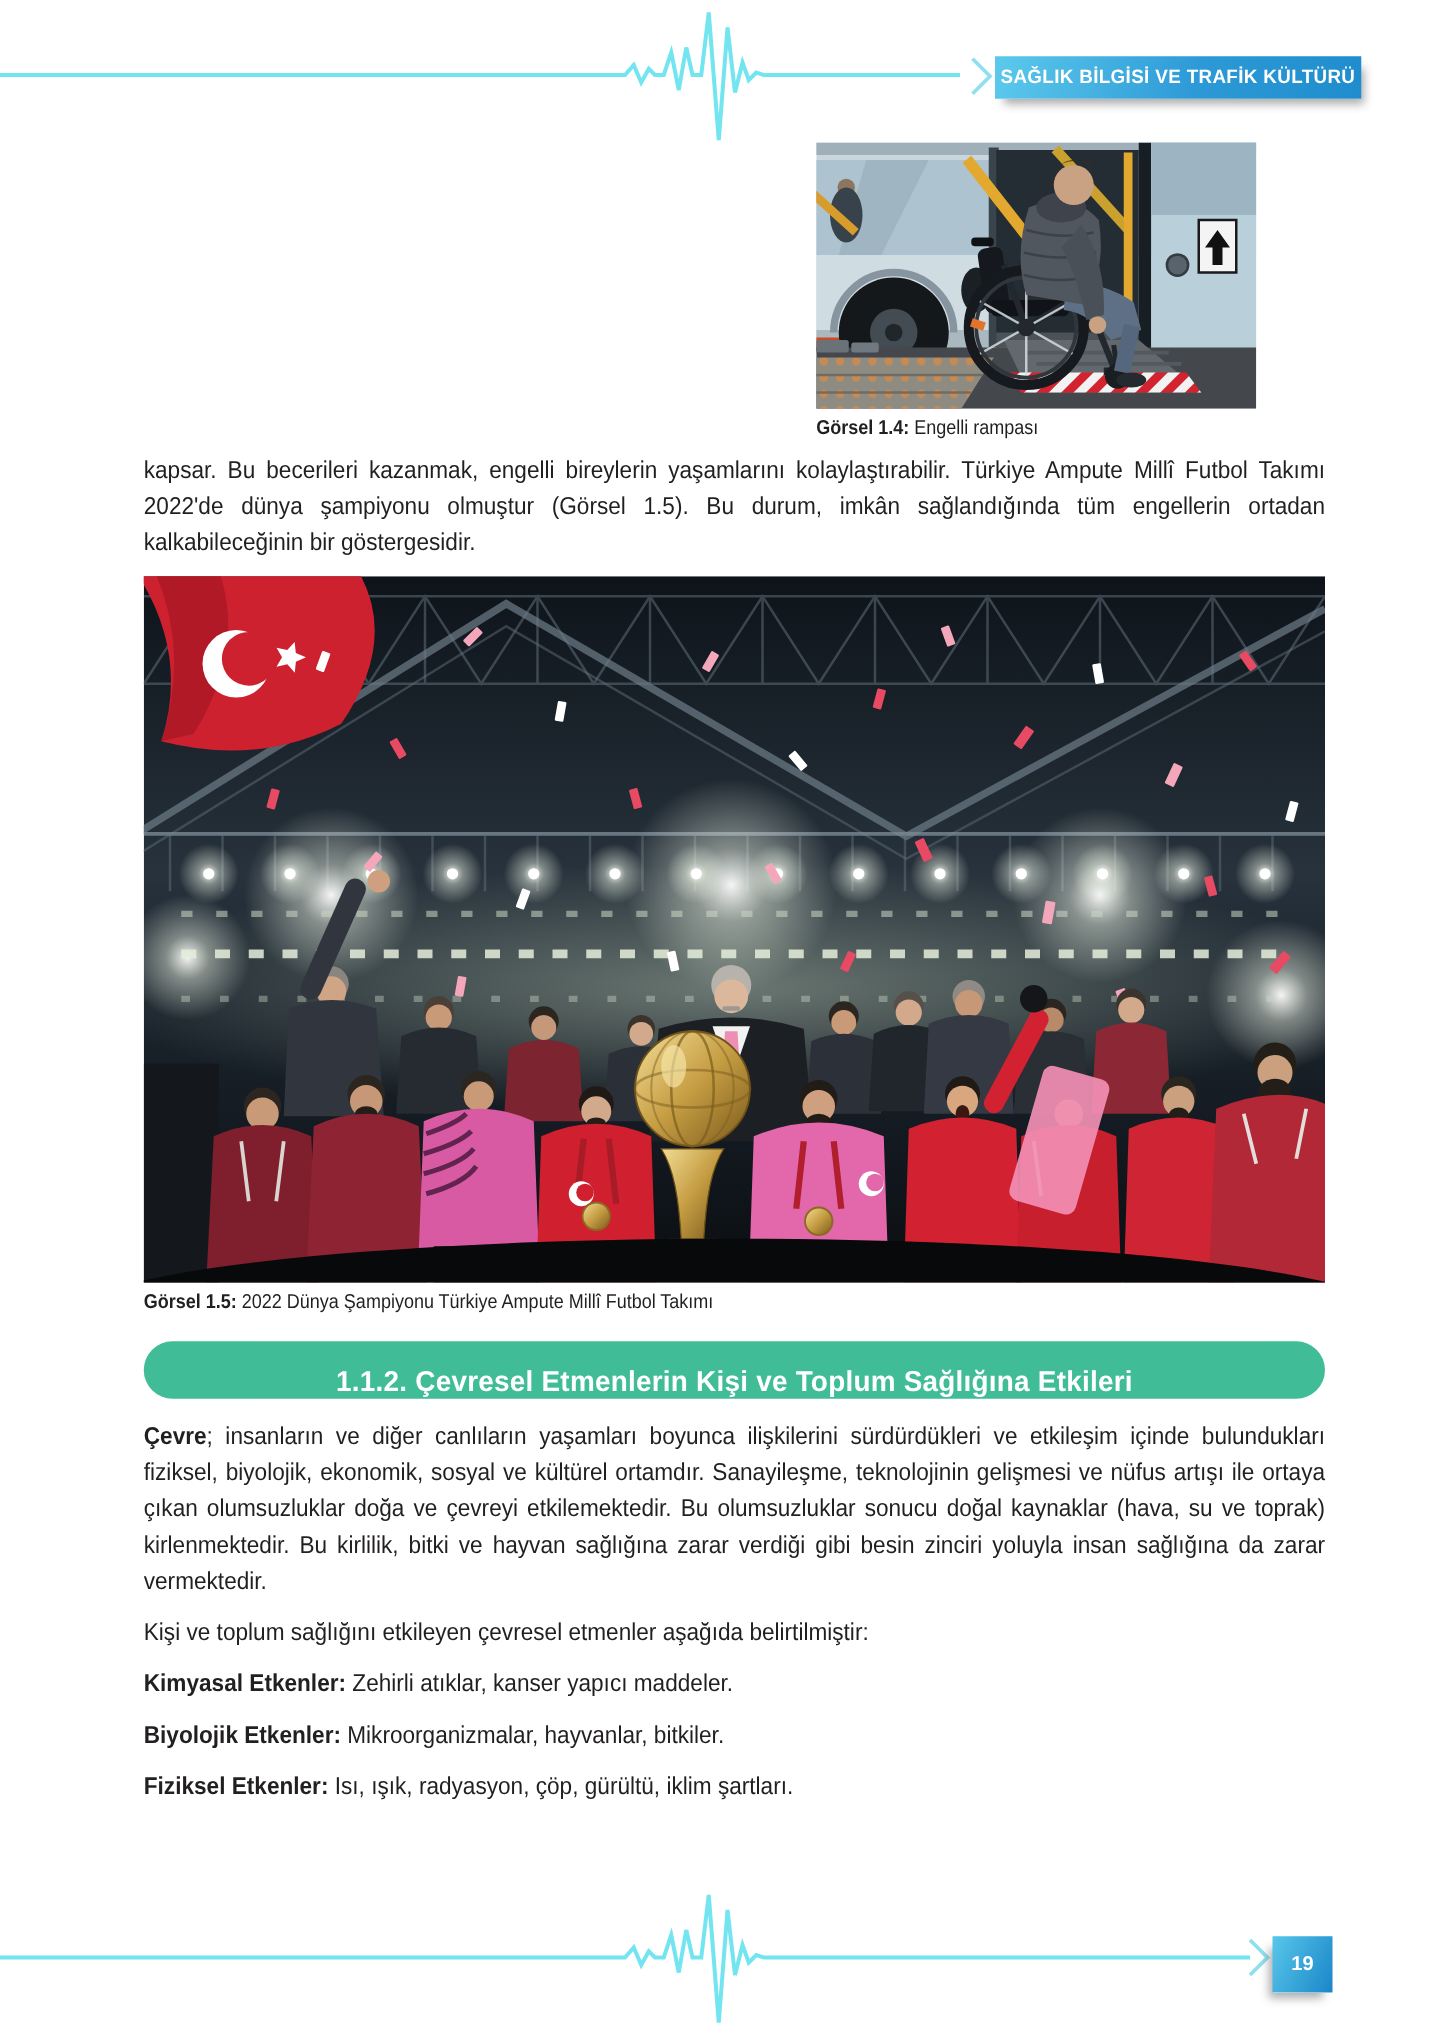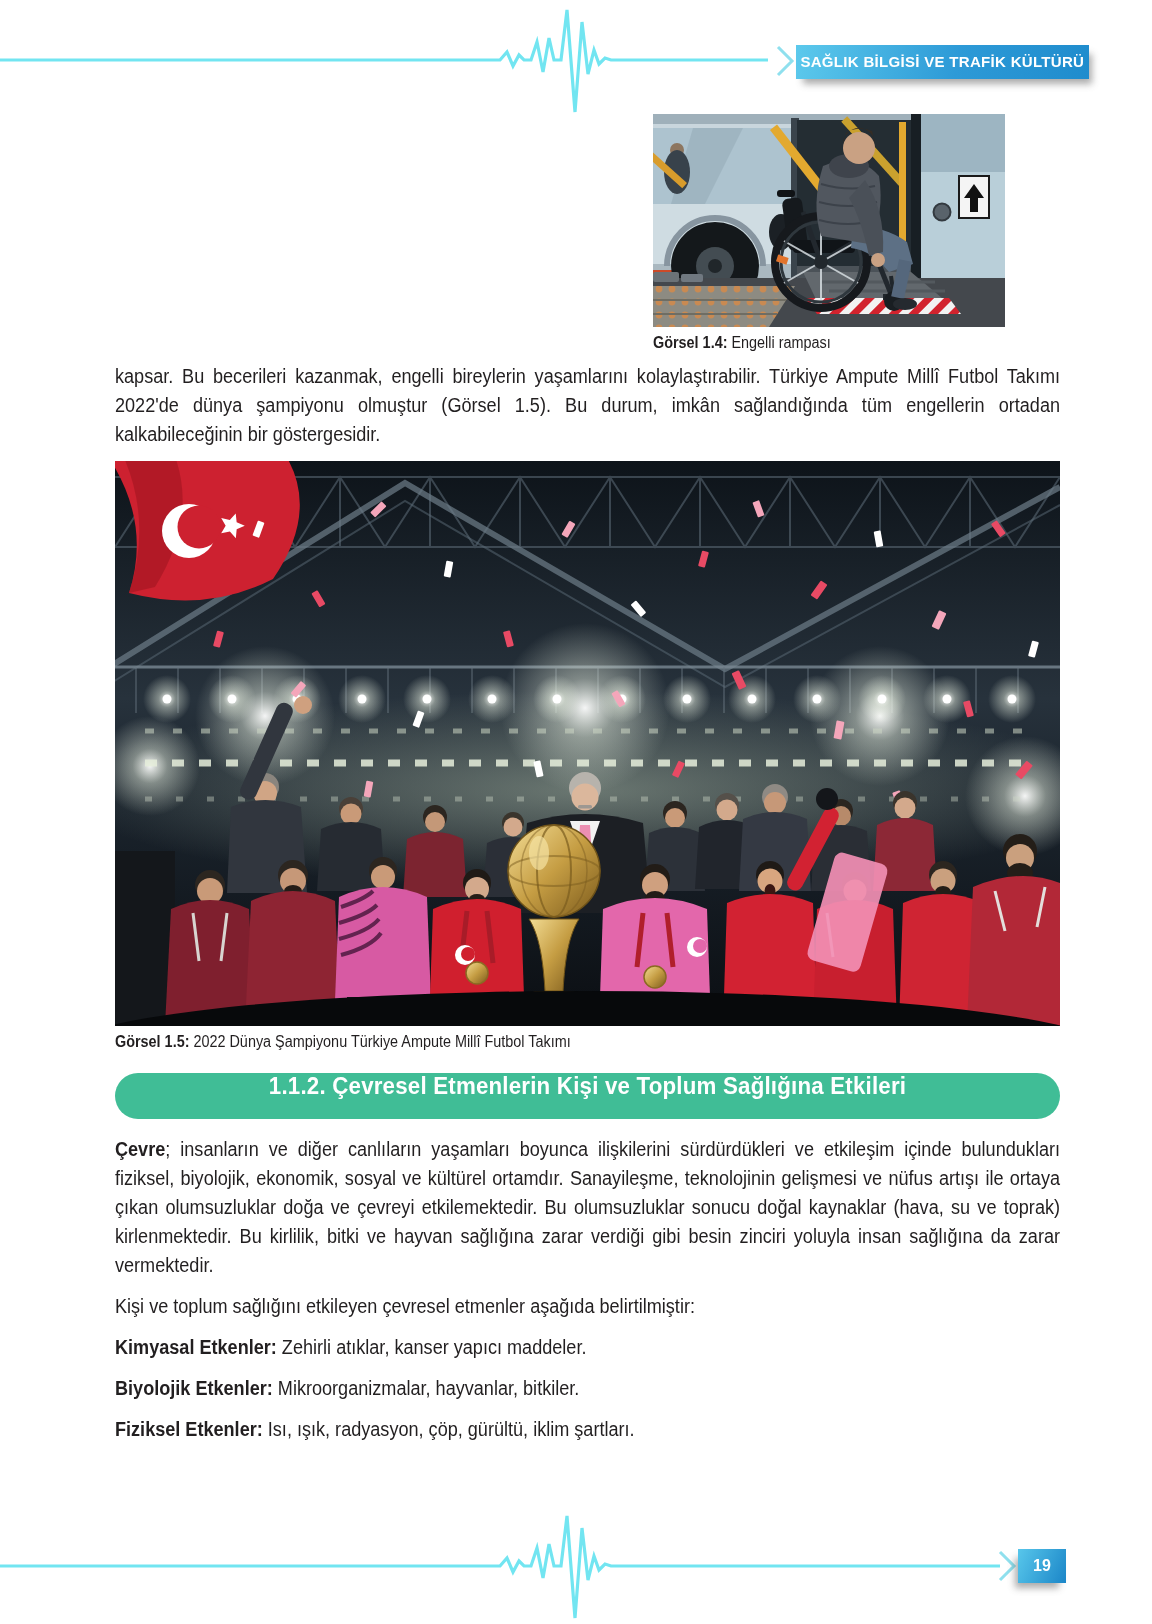--- a/index.html
+++ b/index.html
@@ -8,42 +8,42 @@
   
   .pulse-svg{position:absolute;left:0;width:1152px;height:124px;pointer-events:none;}
   .pulse-top{top:0;}
   .pulse-bottom{top:1500px;}
   .hbanner{position:absolute;left:796px;top:45px;width:293px;height:34px;
            background:linear-gradient(100deg,#5cc9ec 0%,#2d9ad7 55%,#1f8ccd 100%);
            display:flex;align-items:center;justify-content:center;
            box-shadow:5px 7px 7px -2px rgba(70,70,70,.45);}
   .hbanner span{color:#fff;font-weight:bold;font-size:15.5px;letter-spacing:.3px;
                 transform:scaleX(.97);white-space:nowrap;}
-  .pagebadge{position:absolute;left:1018px;top:1549px;width:48px;height:34px;
+  .pagebadge{position:absolute;left:1018px;top:1549px;width:48px;height:45px;
              background:linear-gradient(115deg,#58c7eb,#1b86c8);
              display:flex;align-items:center;justify-content:center;
              box-shadow:-5px 7px 7px -2px rgba(70,70,70,.45);}
   .pagebadge span{color:#fff;font-weight:bold;font-size:16px;}
   
   .content{position:absolute;left:115px;top:112px;width:945px;}
   .content p{margin:0 0 12px 0;font-size:18.5px;line-height:28px;text-align:justify;
              letter-spacing:-.25px;word-spacing:-.5px;}
   .fig14{float:right;width:407px;margin:2px 0 10px 24px;}
   .fig14 svg{display:block;width:352px;height:213px;}
   .figcap{margin-top:7px;font-size:16px;white-space:nowrap;width:111%;
           transform:scaleX(.9);transform-origin:0 0;}
   .figcap b{font-weight:bold;}
   .clearR{clear:right;}
   
   .cond{width:1019px;transform:scaleX(.9274);transform-origin:0 0;}
   p.cond{font-size:19.5px;line-height:29px;letter-spacing:0;word-spacing:0;}
   .photo15{margin-top:8px;}
   .photo15 svg{display:block;width:945px;height:565px;}
   .secbanner{margin-top:22px;height:46px;border-radius:23px;background:#40bd96;
-             display:flex;align-items:flex-start;justify-content:center;}
+             display:flex;align-items:flex-end;justify-content:center;}
   .secbanner span{color:#fff;font-weight:bold;font-size:23px;letter-spacing:.2px;transform:scaleX(.97);}
   .env{margin-top:16px;}
   .factor{margin:0 0 20px 0;font-size:19.5px;line-height:28px;text-align:left;}
   .factor b{font-weight:bold;}
   .envlead b{font-weight:bold;}
 </style>
 </head>
 <body>
 
 <div class="page">

